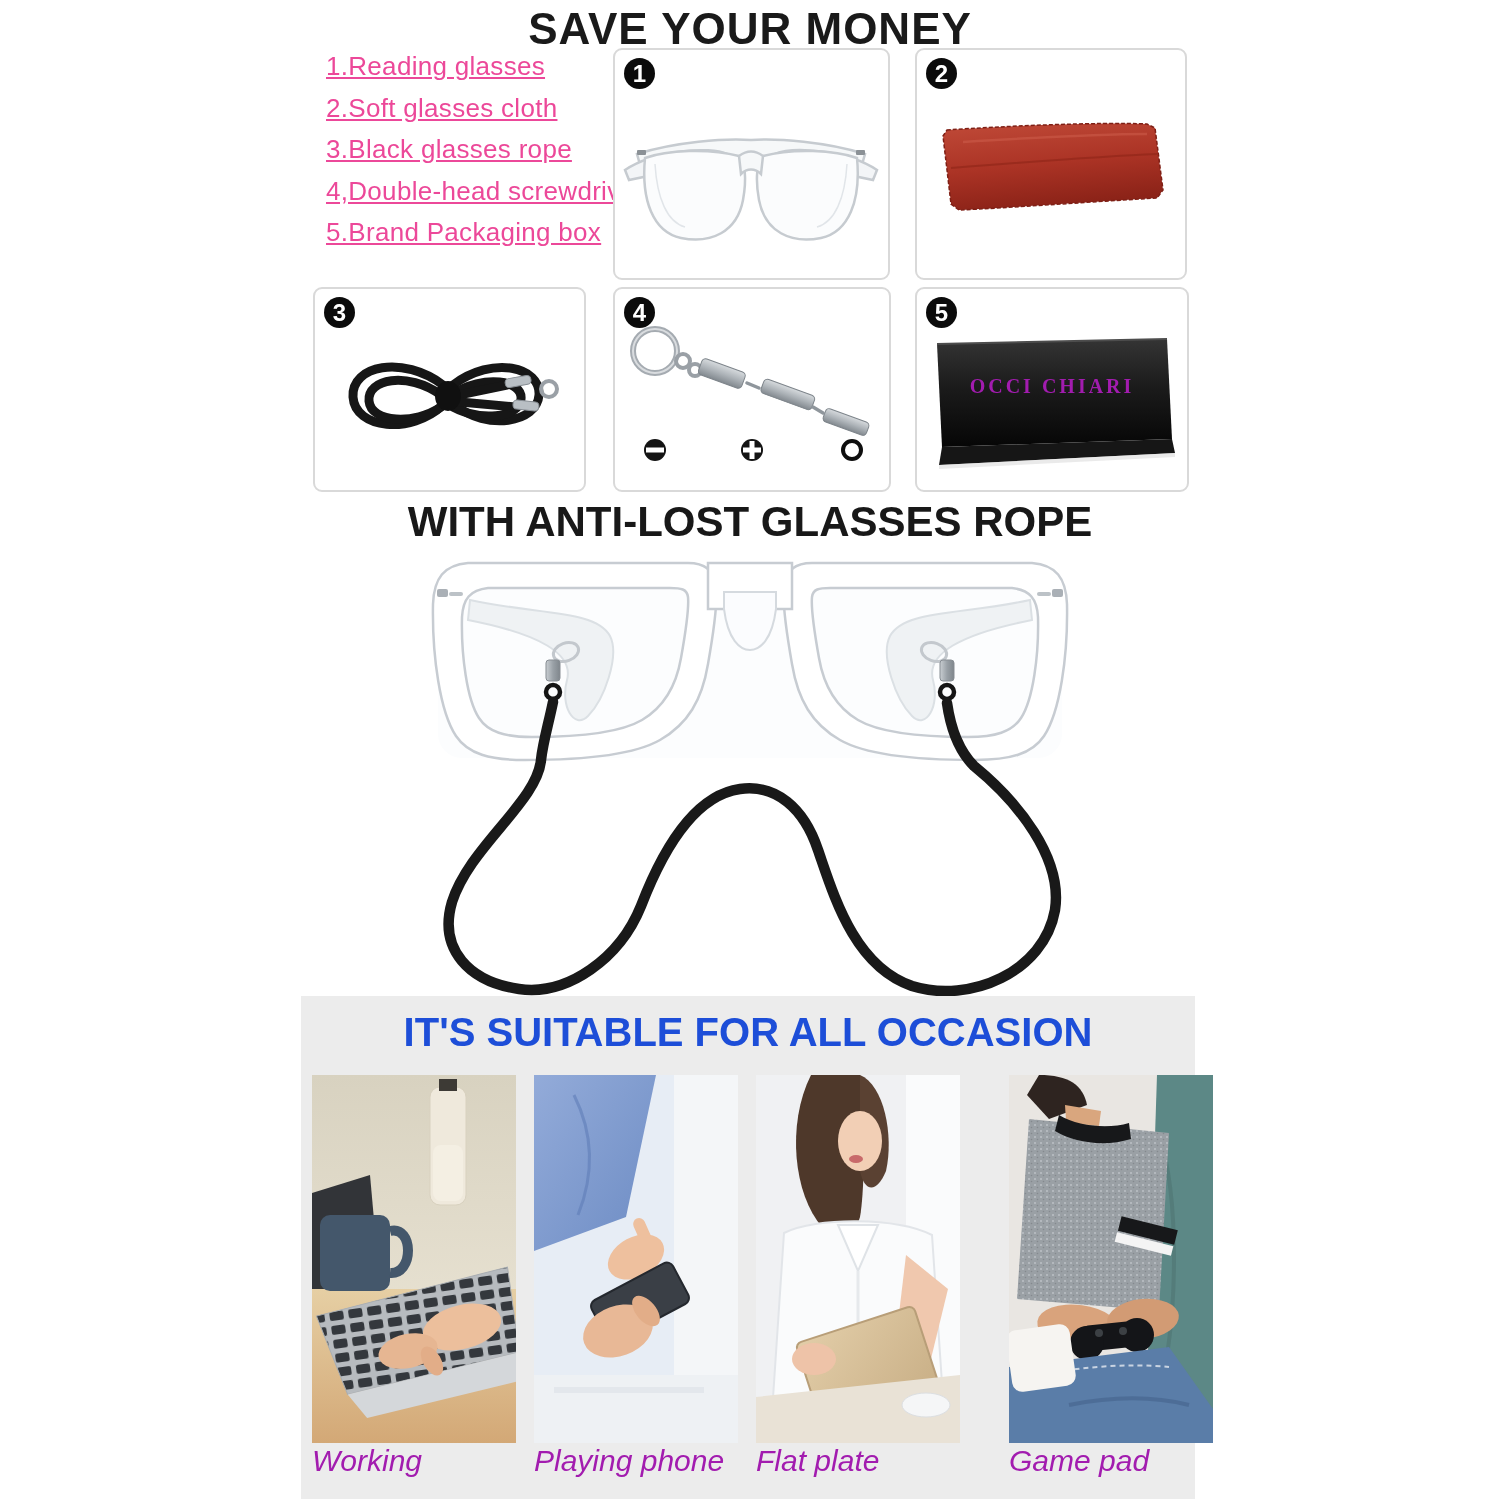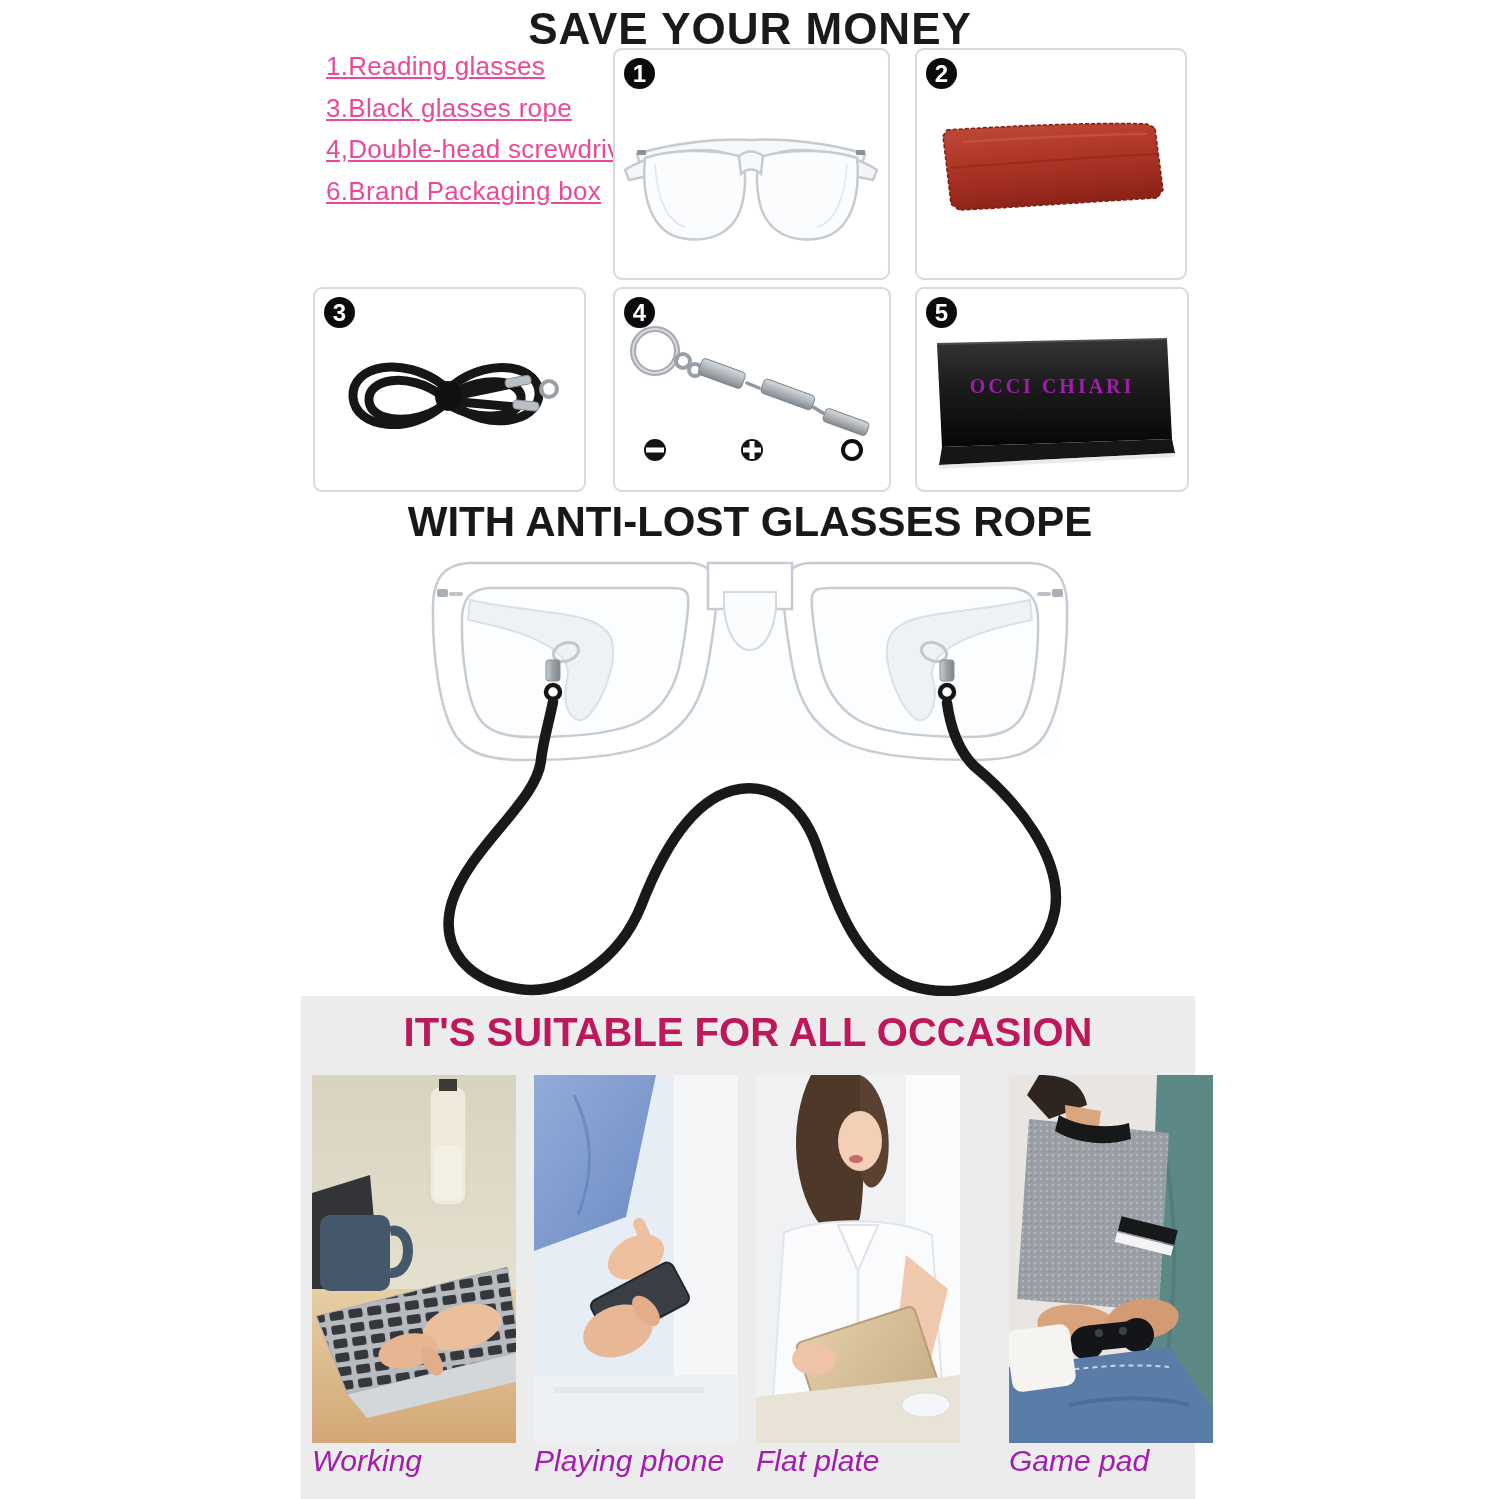--- a/index.html
+++ b/index.html
@@ -34,44 +34,45 @@
   .mid-heading{
     position:absolute;left:300px;top:498px;width:900px;text-align:center;
     font-size:42px;font-weight:bold;color:#181818;white-space:nowrap;
   }
   .rope-stage{position:absolute;left:390px;top:548px;width:720px;height:452px;}
   .occasion-panel{
     position:absolute;left:301px;top:996px;width:894px;height:503px;background:#ececec;
   }
   .occasion-heading{
     position:absolute;left:0;top:14px;width:100%;text-align:center;
-    font-size:40px;font-weight:bold;color:#be185d;white-space:nowrap;
+    font-size:40px;font-weight:bold;color:#1d4ed8;white-space:nowrap;
   }
   .photo{
     position:absolute;top:79px;width:204px;height:368px;overflow:hidden;background:#dcdcdc;
   }
   .photo svg{display:block;}
   .caption{
     position:absolute;top:448px;width:204px;
     font-size:30px;font-style:italic;color:#a21caf;white-space:nowrap;
   }
   .p1{left:11px;} .p2{left:233px;} .p3{left:455px;} .p4{left:708px;}
 </style>
 </head>
 <body>
 
 <div class="canvas">
 
   <div class="title">SAVE YOUR MONEY</div>
 
   <div class="include-list">
     <div class="include-item">1.Reading glasses</div>
+    <div class="include-item">2.Soft glasses cloth</div>
     <div class="include-item">3.Black glasses rope</div>
     <div class="include-item">4,Double-head screwdriver</div>
-    <div class="include-item">6.Brand Packaging box</div>
+    <div class="include-item">5.Brand Packaging box</div>
   </div>
 
   <div class="pbox" style="left:613px;top:48px;width:277px;height:232px;">
     <div class="badge">1</div>
     <svg width="273" height="228" viewBox="0 0 273 228">
       <g stroke="#c6cbd0" stroke-width="2.5" fill="#fbfcfd">
         <path d="M22 104 C60 92 110 88 136 90 C162 88 212 92 250 104 L246 118 L26 118 Z" fill="#f6f8f9"></path>
         <path d="M10 120 C40 100 95 96 112 104 L100 112 L14 130 Z" fill="#f3f5f7"></path>
         <path d="M262 120 C232 100 178 96 160 104 L172 112 L258 130 Z" fill="#f3f5f7"></path>
         <path d="M30 108 C26 150 38 182 66 188 C96 194 122 182 128 150 C132 128 130 112 124 106 C94 98 52 100 30 108 Z"></path>

